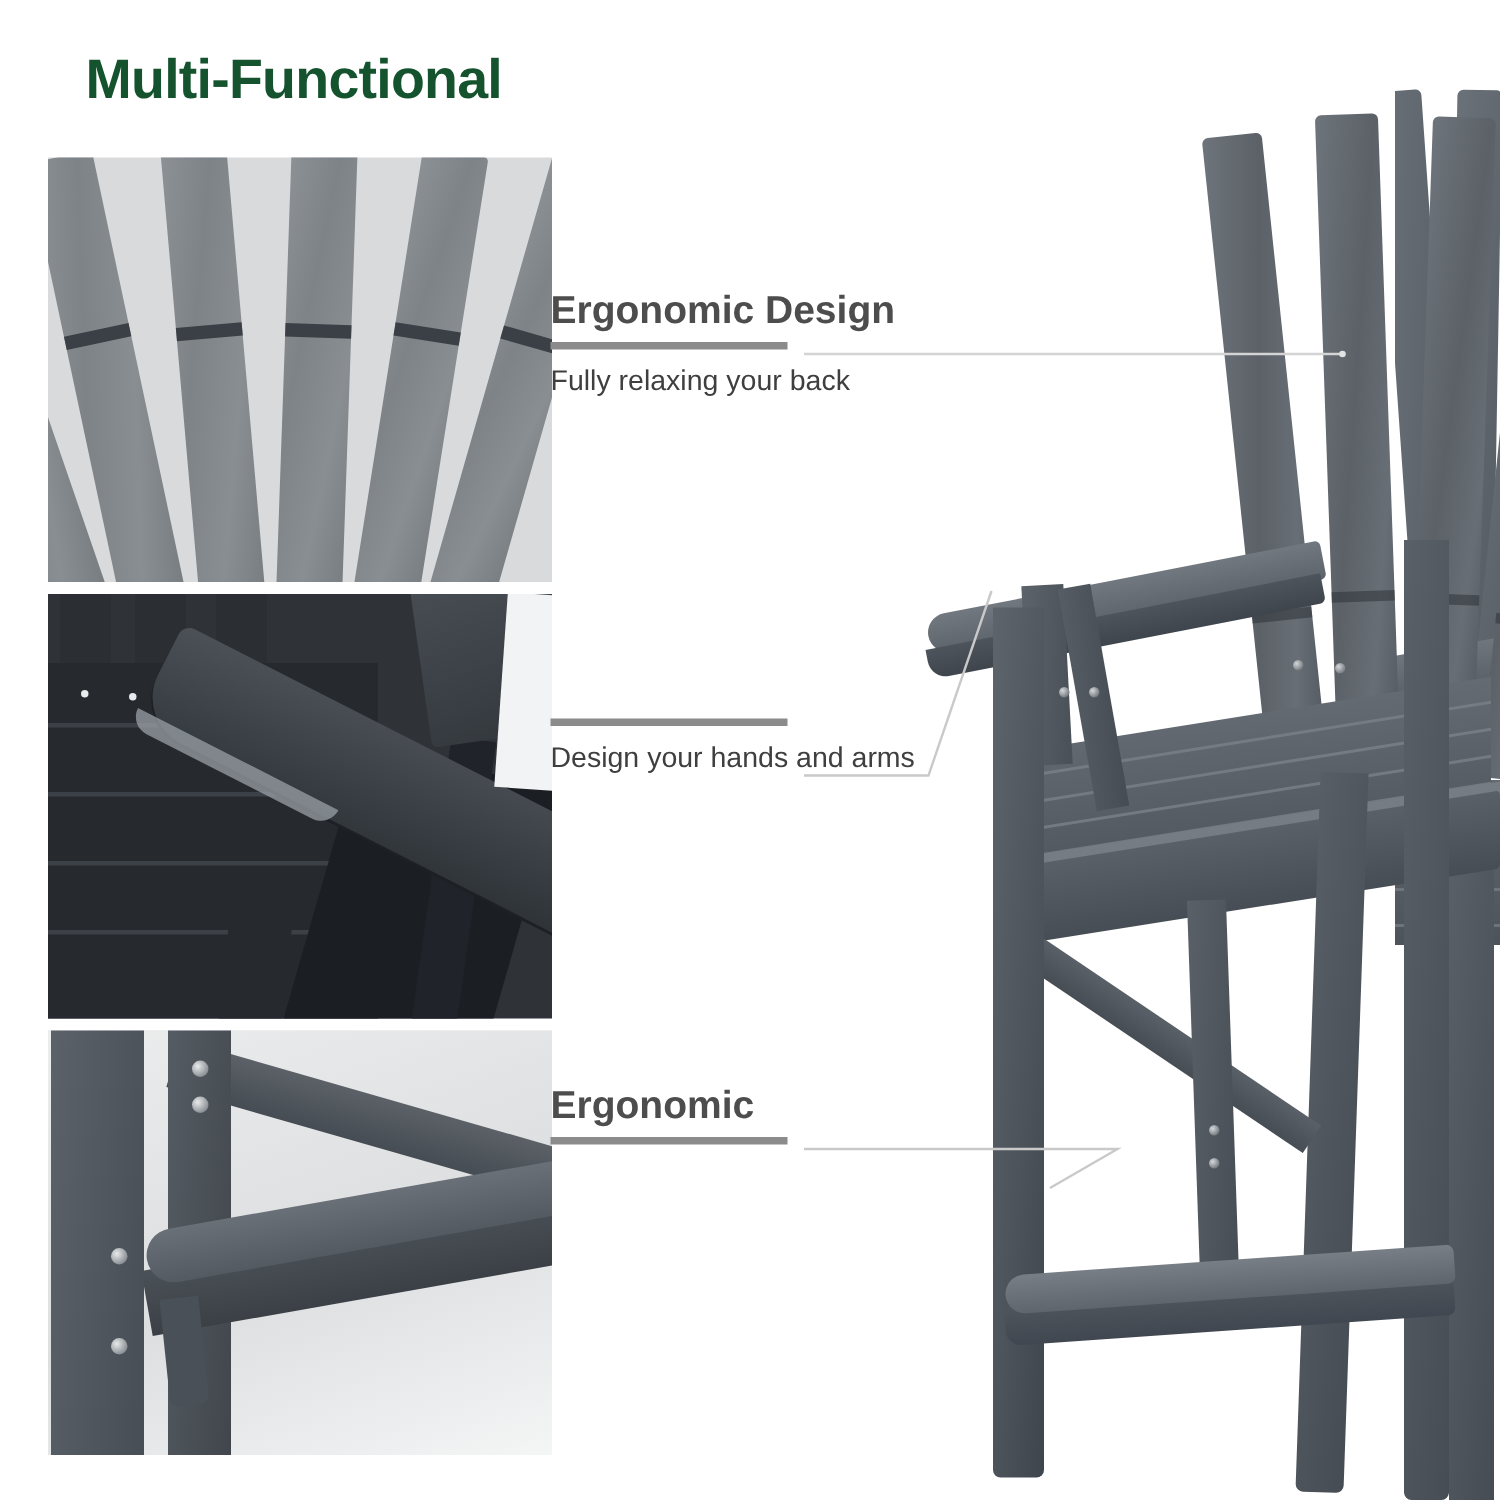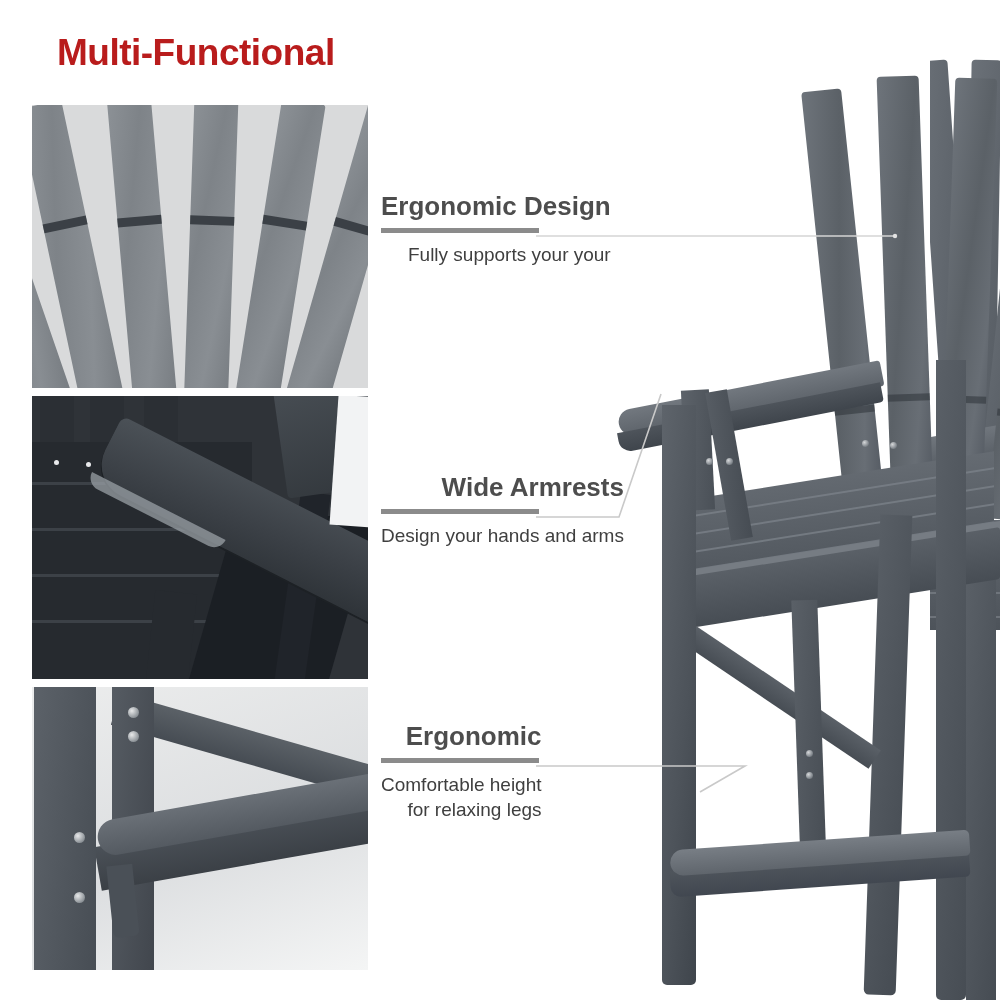--- a/index.html
+++ b/index.html
@@ -8,21 +8,21 @@
     background:#ffffff;
     font-family:"Liberation Sans", sans-serif;
     overflow:hidden;
     position:relative;
   }
   .page{position:absolute;inset:0;}
 
   
   .page-title{
     position:absolute;left:57px;top:32px;
-    font-size:37px;font-weight:bold;color:#b91c1c;
+    font-size:37px;font-weight:bold;color:#14532d;
     letter-spacing:-0.5px;white-space:nowrap;
   }
 
   
   .thumb{
     position:absolute;left:32px;width:336px;height:283px;
     background:#d9dadb;overflow:hidden;
   }
   #thumb-1{top:105px;}
   #thumb-2{top:396px;background:#2f3338;}
@@ -93,21 +93,21 @@
   }
   .p3-bar-front{
     position:absolute;left:66px;top:160px;width:290px;height:44px;
     background:linear-gradient(180deg,#4b5158,#3b4046);
     transform:rotate(-10deg);transform-origin:0 50%;
   }
   .p3-stub{position:absolute;left:78px;top:178px;width:26px;height:72px;background:#4a5057;transform:rotate(-6deg);border-radius:0 0 6px 6px;}
   .p3-screw{position:absolute;width:11px;height:11px;border-radius:50%;background:radial-gradient(circle at 35% 35%,#e8e9ea,#8c9297 70%,#5d6268);}
 
   
-  .feature{position:absolute;left:381px;text-align:right;}
+  .feature{position:absolute;left:367px;}
   #feature-0{top:192px;}
   #feature-1{top:473px;}
   #feature-2{top:722px;}
   .feature-title{
     font-size:26px;font-weight:bold;color:#4d4d4d;
     white-space:nowrap;line-height:1.15;
   }
   .feature-rule{position:relative;height:5px;margin-top:6px;margin-bottom:9px;width:160px;}
   .feature-rule .solid{position:absolute;left:0;top:0;width:158px;height:5px;background:#8b8b8b;}
   .feature-desc{
@@ -350,33 +350,30 @@
     <polyline points="536,517 619,517 661,394" fill="none" stroke="#c9c9c9" stroke-width="1.6"></polyline>
 
     <polyline points="536,766 745,766 700,792" fill="none" stroke="#c9c9c9" stroke-width="1.6"></polyline>
   </svg>
 
   <div class="feature" id="feature-0">
     <div class="feature-title">Ergonomic Design</div>
     <div class="feature-rule">
         <span class="solid"></span>
       </div>
-    <div class="feature-desc">Fully supports your your</div>
+    <div class="feature-desc">Fully relaxing your back</div>
   </div>
 
   <div class="feature" id="feature-1">
-    <div class="feature-title">Wide Armrests</div>
     <div class="feature-rule">
         <span class="solid"></span>
       </div>
     <div class="feature-desc">Design your hands and arms</div>
   </div>
 
   <div class="feature" id="feature-2">
     <div class="feature-title">Ergonomic</div>
     <div class="feature-rule">
         <span class="solid"></span>
       </div>
-    <div class="feature-desc">Comfortable height
-for relaxing legs</div>
   </div>
 
 </div>
 
 </body></html>

